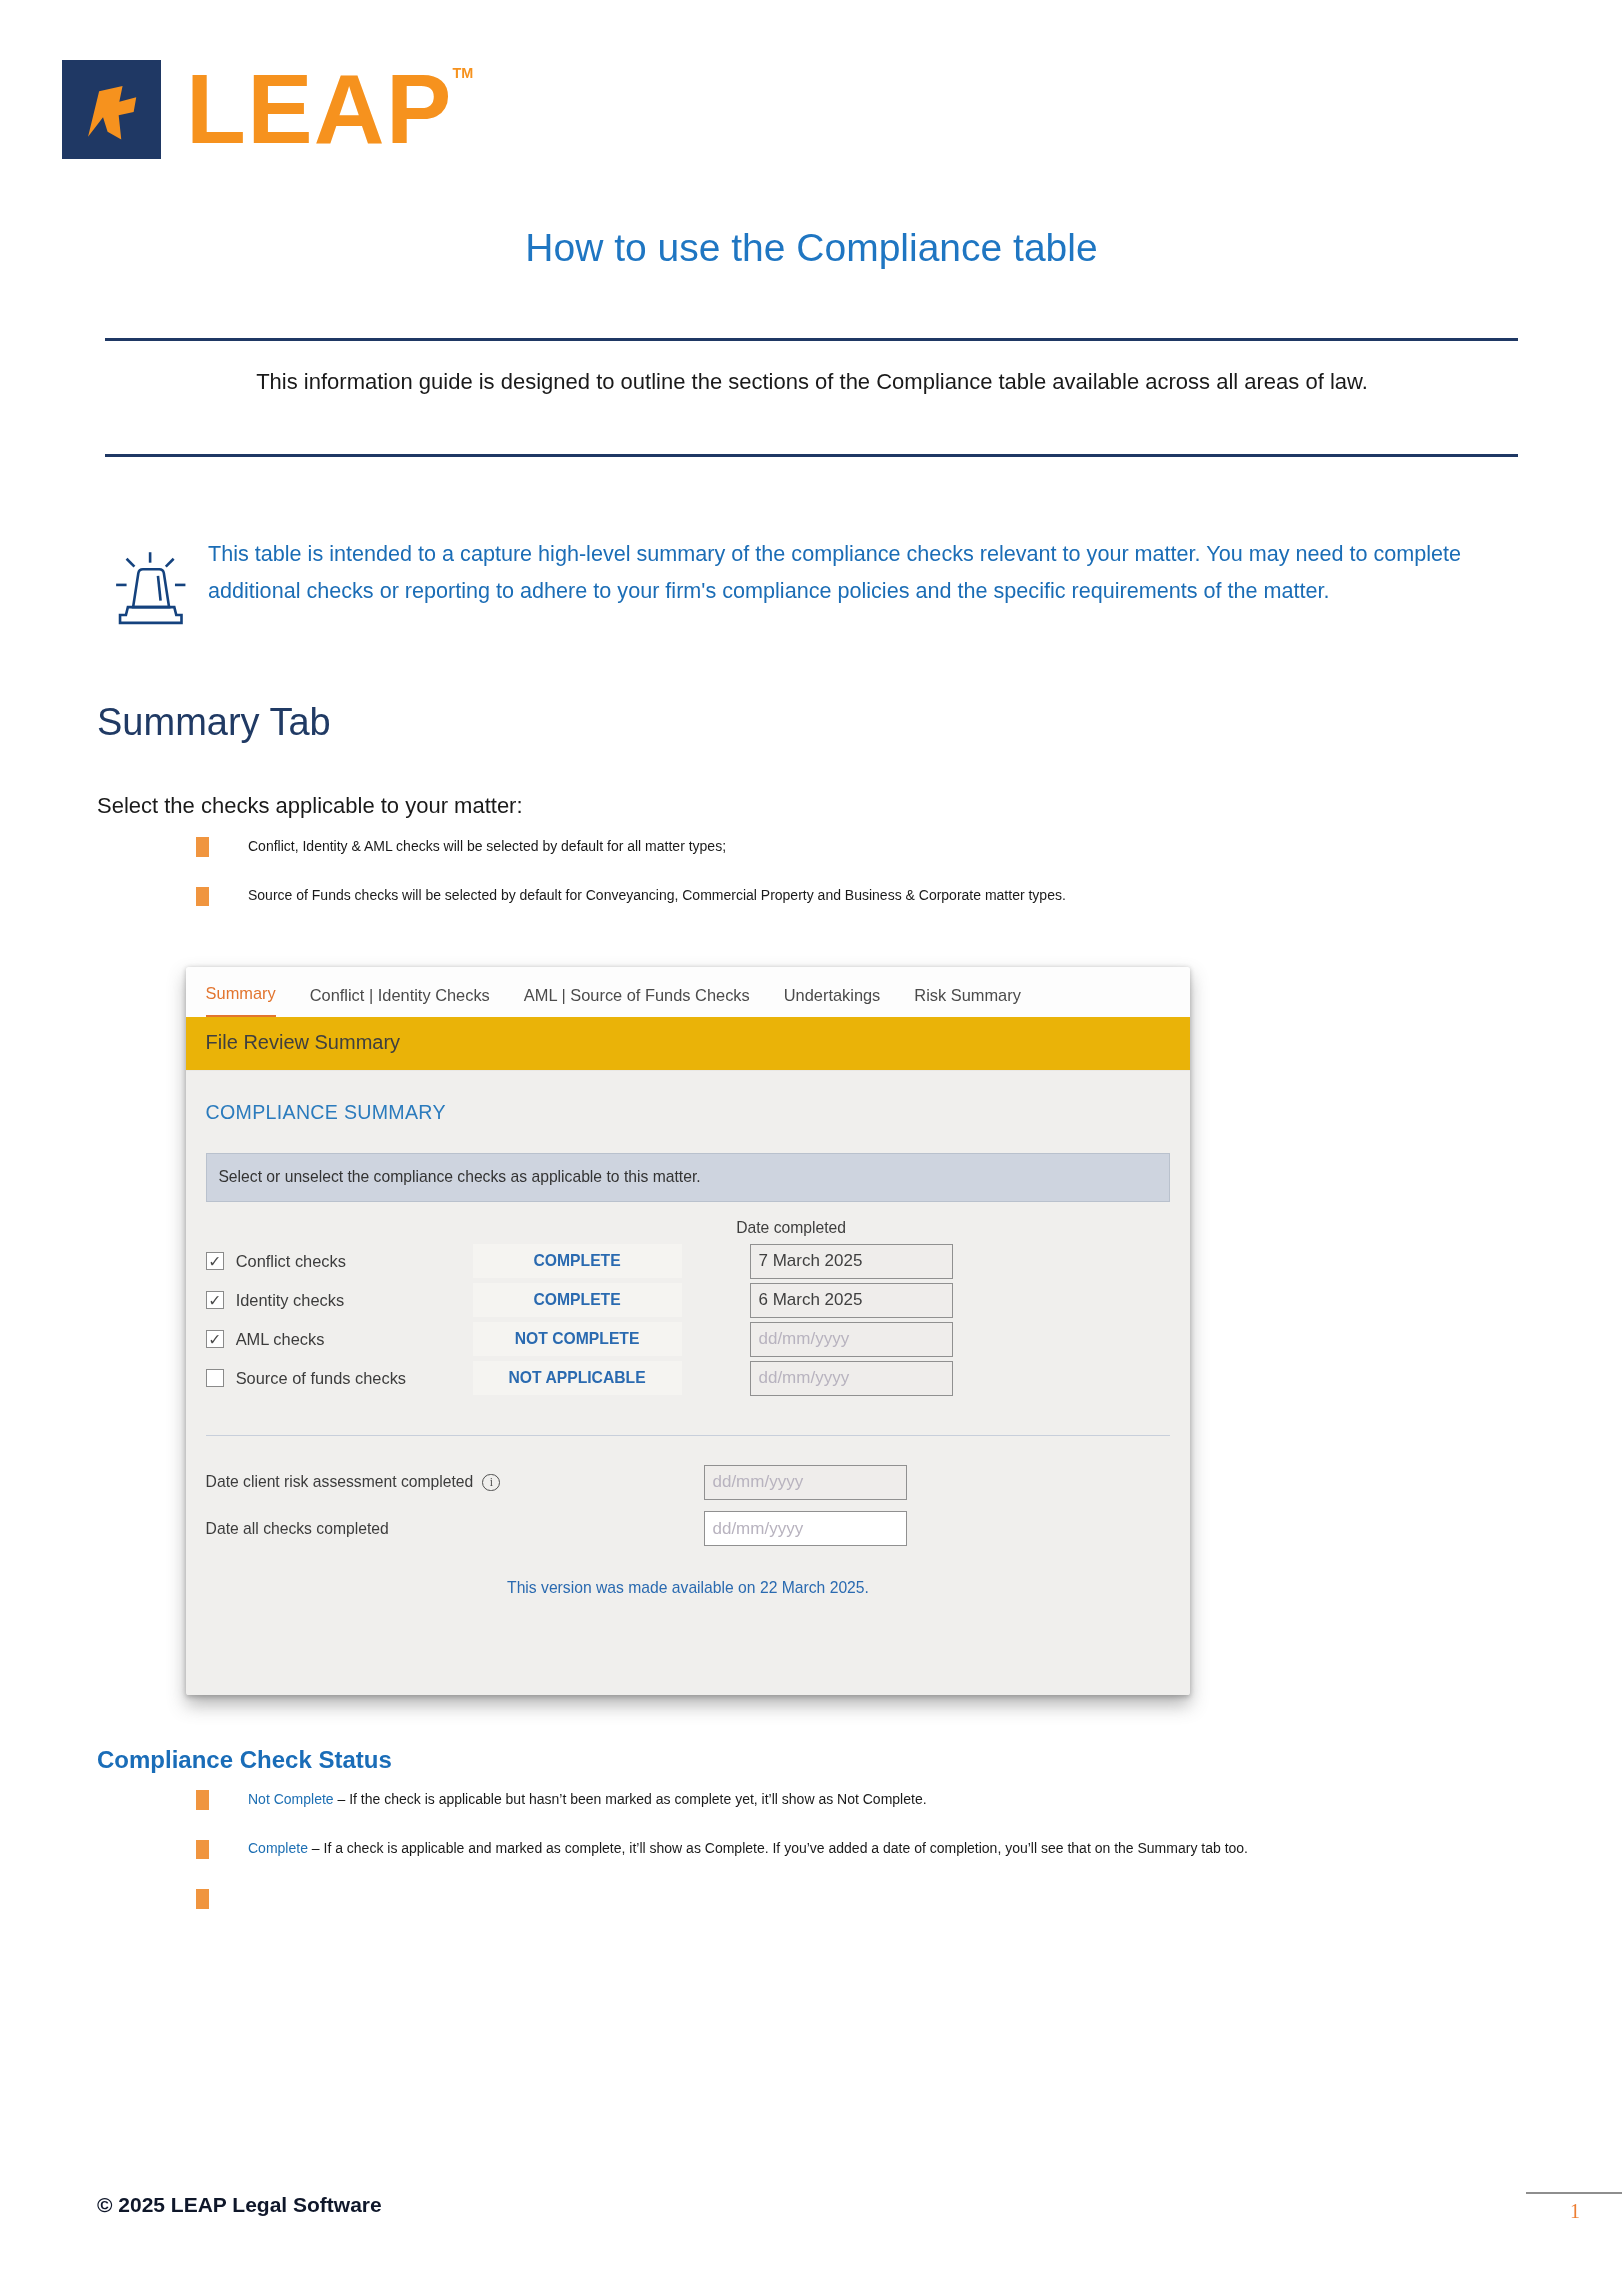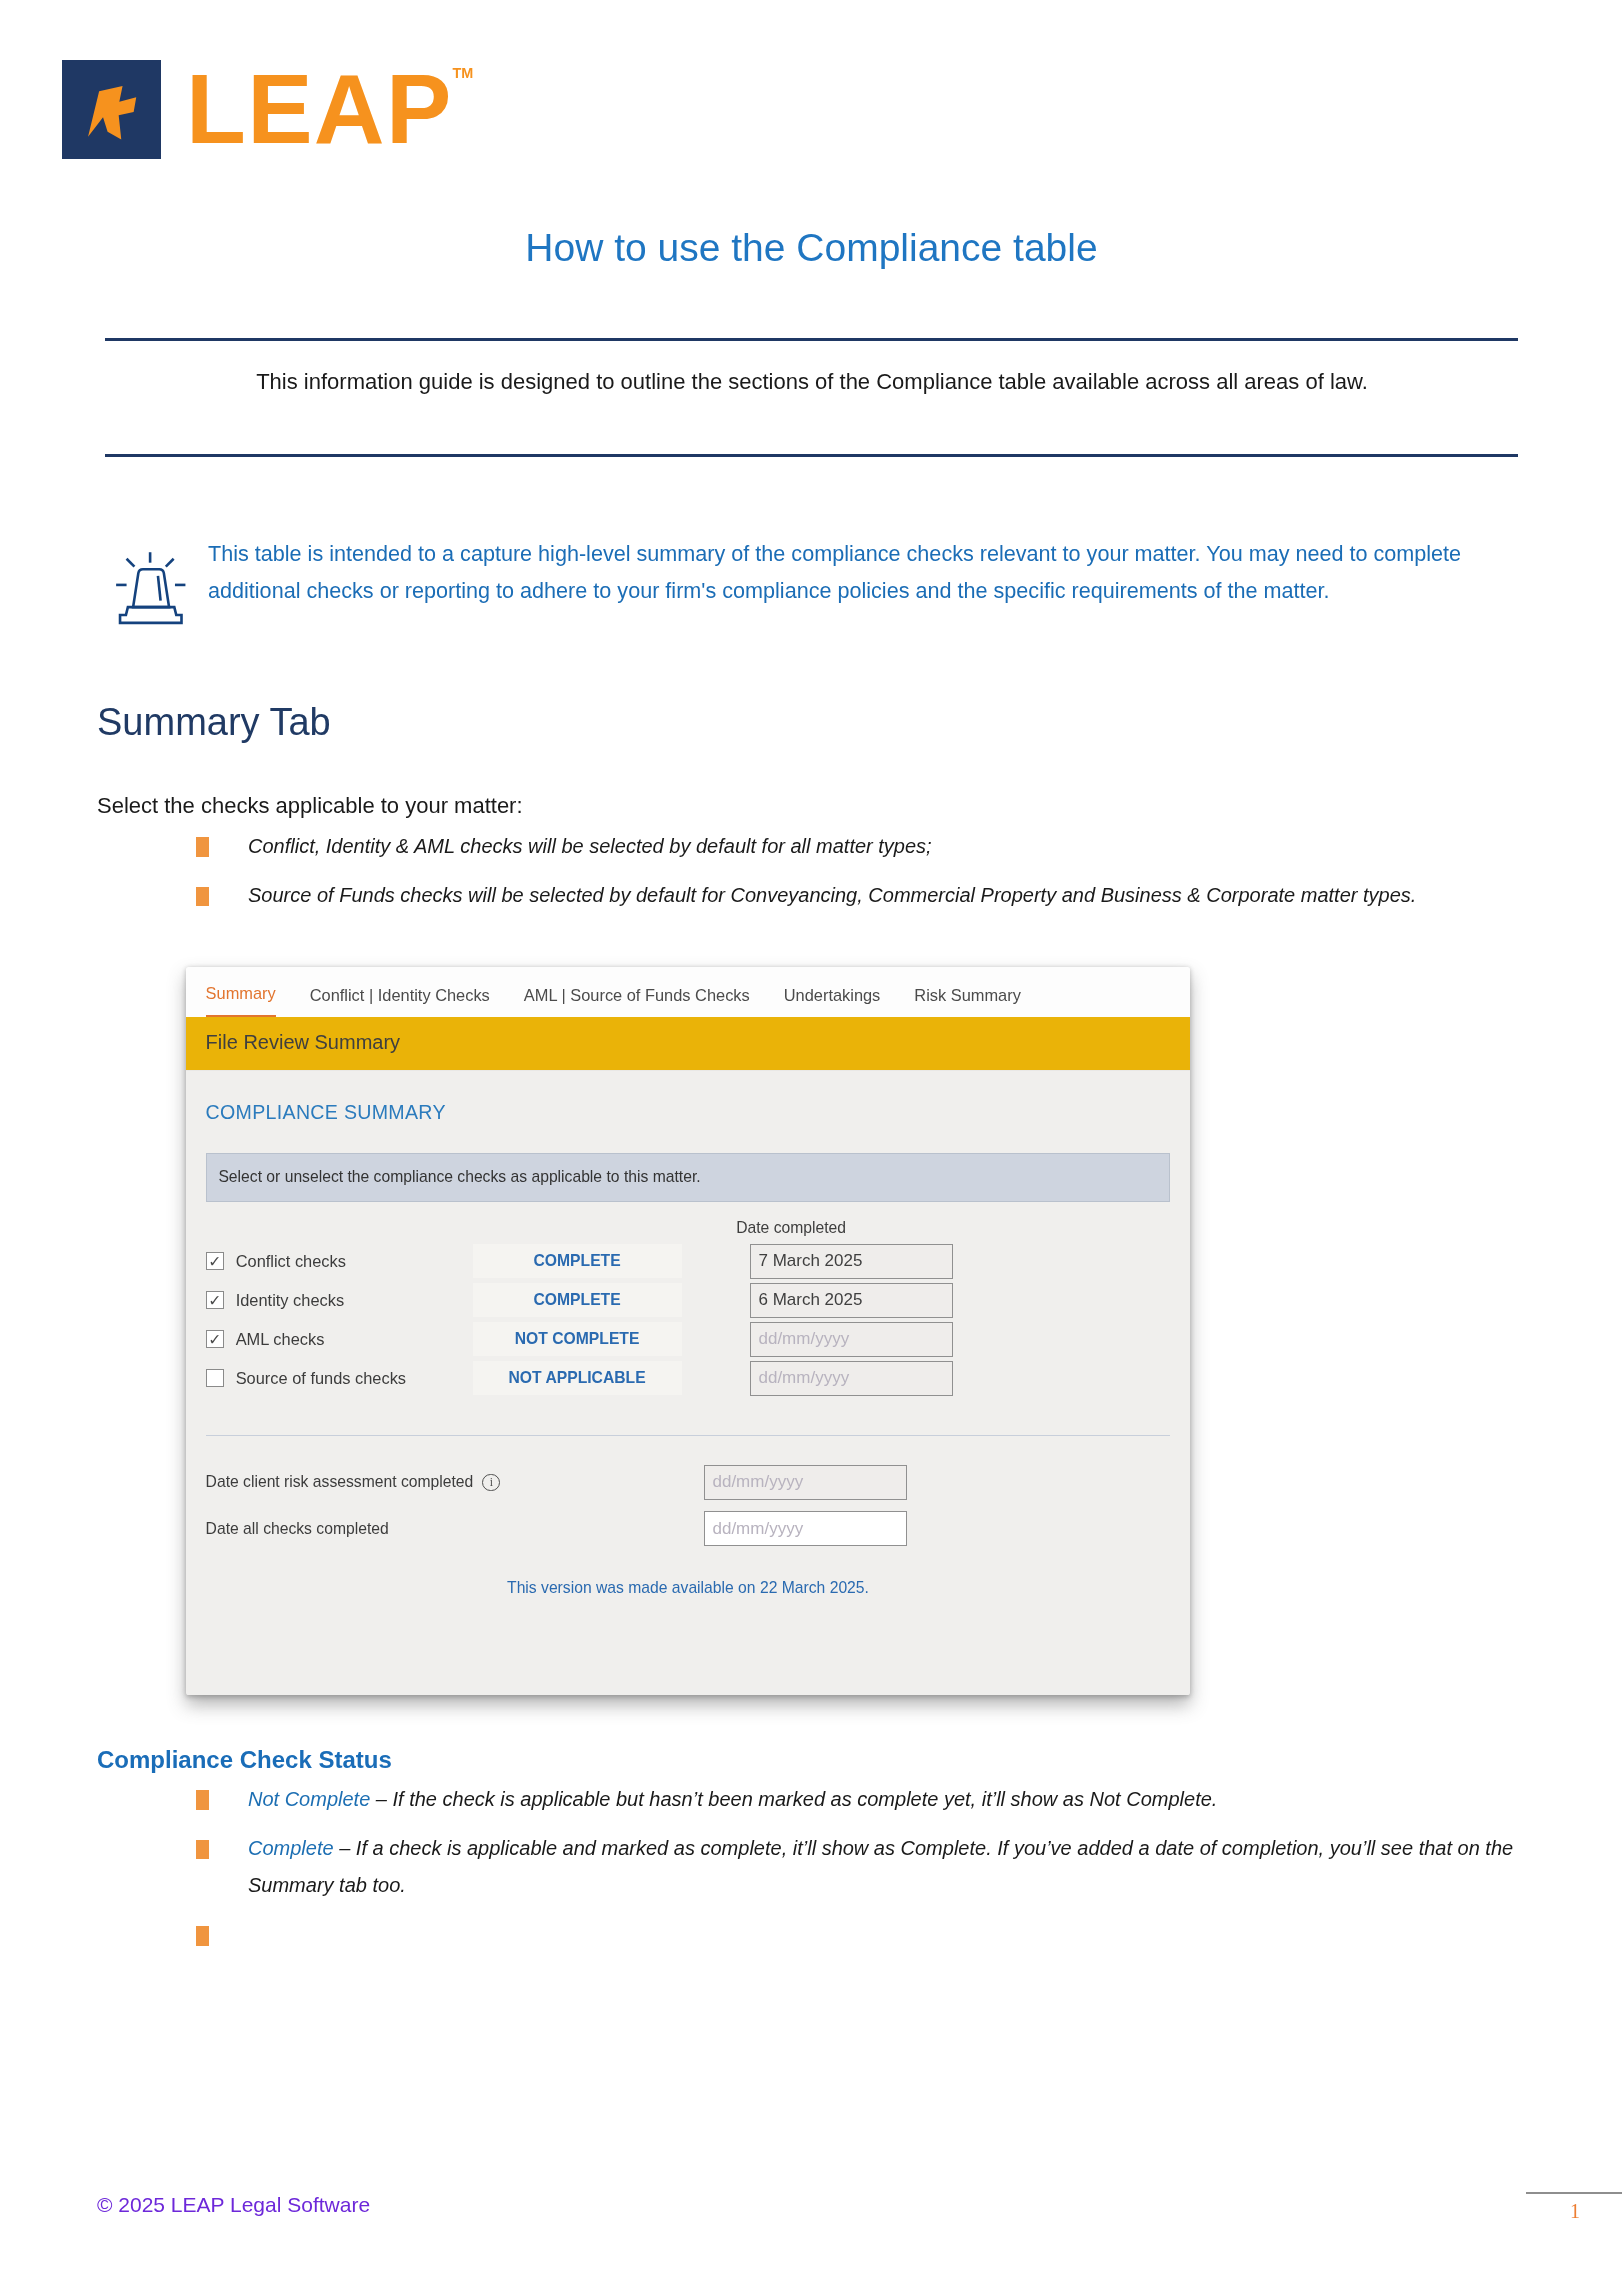--- a/index.html
+++ b/index.html
@@ -23,21 +23,21 @@
   
   .note { position:absolute; top:535px; left:108px; width:1413px; display:flex; align-items:flex-start; }
   .note-icon { flex:0 0 79px; padding-top:11.8px; }
   .note-text { font-size:21.6px; color:#1b6db6; line-height:37px; margin-left:21px; width:1302px; }
 
   
   .h2 { position:absolute; left:97px; top:701px; font-size:38px; font-weight:400; color:#203a64; }
   .lead { position:absolute; left:97px; top:793px; font-size:22px; color:#1a1a1a; }
   .bullets { position:absolute; left:196px; top:828px; width:1243px; }
   ul.blist { list-style:none; }
-  ul.blist li { display:flex; align-items:flex-start; margin-bottom:12.4px; font-size:20px; color:#1a1a1a; line-height:37px;font-style:italic; }
+  ul.blist li { display:flex; align-items:flex-start; margin-bottom:12.4px; font-size:14px; color:#1a1a1a; line-height:37px; }
   .sq { flex:0 0 13px; width:13px; height:19.6px; background:#f0953f; margin-top:9.2px; margin-right:39px; }
   .term { color:#1d6fb3; }
 
   
   .shot { position:absolute; left:186px; top:967px; width:1004px; height:728px;
           background:#f0efed; border-radius:2.6px;
           box-shadow:0 9.2px 18.3px rgba(90,90,90,.45), 0 1.3px 5.2px rgba(0,0,0,.25); }
   .tabbar { background:#fdfdfd; border-radius:2.6px 2.6px 0 0; padding:17px 19.6px 0 19.6px; display:flex; gap:34px;align-items:flex-end; }
   .tab { font-size:16.4px; color:#4b4b4b; padding-bottom:11.8px; white-space:nowrap; cursor:default; }
   .tab.active { color:#e2752f; border-bottom:2.6px solid #e2752f; }
@@ -70,21 +70,21 @@
                margin-left:9.2px; font-family:"Liberation Serif",serif; }
   .version-note { margin-top:30px; text-align:center; font-size:15.7px; color:#2a6ab0; }
   .version-detail { margin-top:9.2px; text-align:center; font-size:15.7px; color:#2a6ab0;
                     line-height:30px; padding:0 9.2px; }
 
   
   .h3 { position:absolute; left:97px; top:1746px; font-size:24px; font-weight:bold; color:#1a6db8; }
   .bullets2 { position:absolute; left:196px; top:1781px; width:1335px; }
 
   
-  .copyright { position:absolute; left:97px; top:2193px; font-size:21px; color:#6d28d9; }
+  .copyright { position:absolute; left:97px; top:2193px; font-size:21px; color:#0f172a;font-weight:bold; }
   .pn-line { position:absolute; right:0; top:2192px; width:97px; height:2px; background:#8e8e8e; }
   .page-num { position:absolute; right:43px; top:2200px; font-size:20px; color:#ed7d31;
               font-family:"Liberation Serif",serif; }
 </style>
 </head>
 <body>
 
 <div class="page">
 
   <div class="logo">

